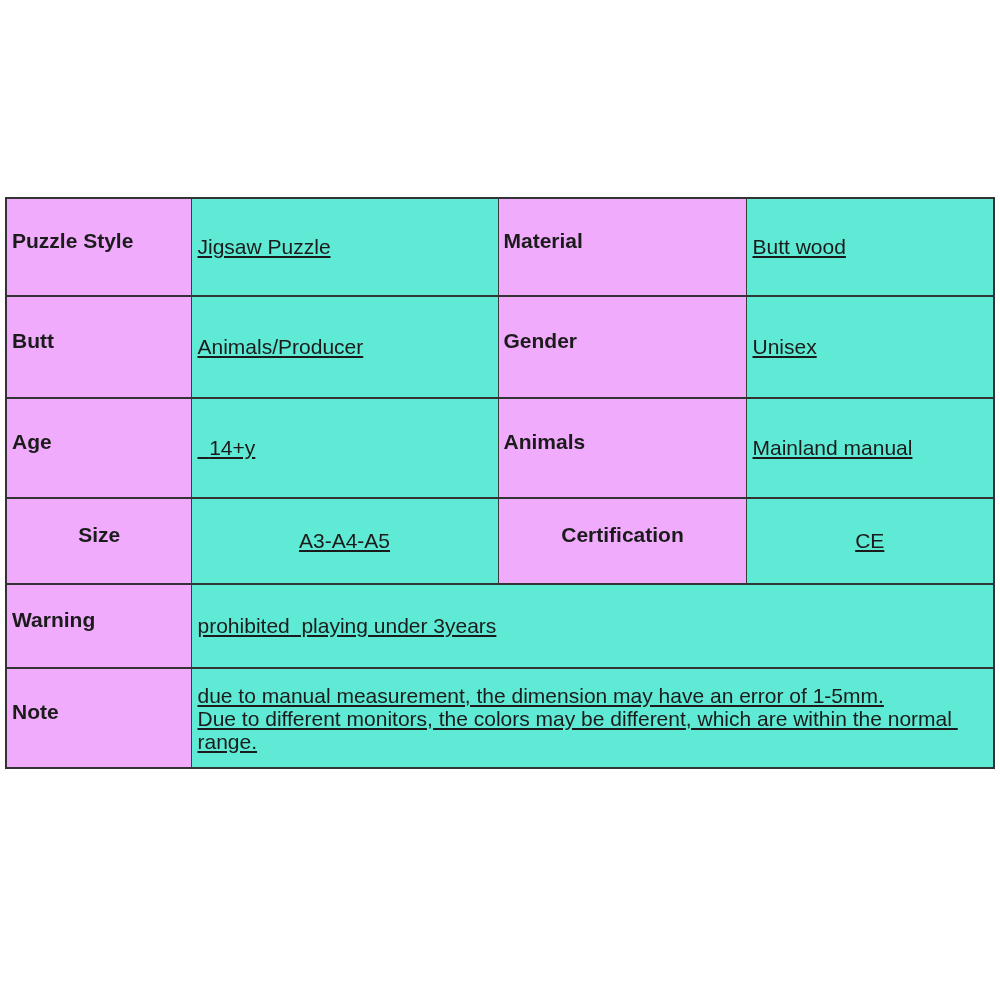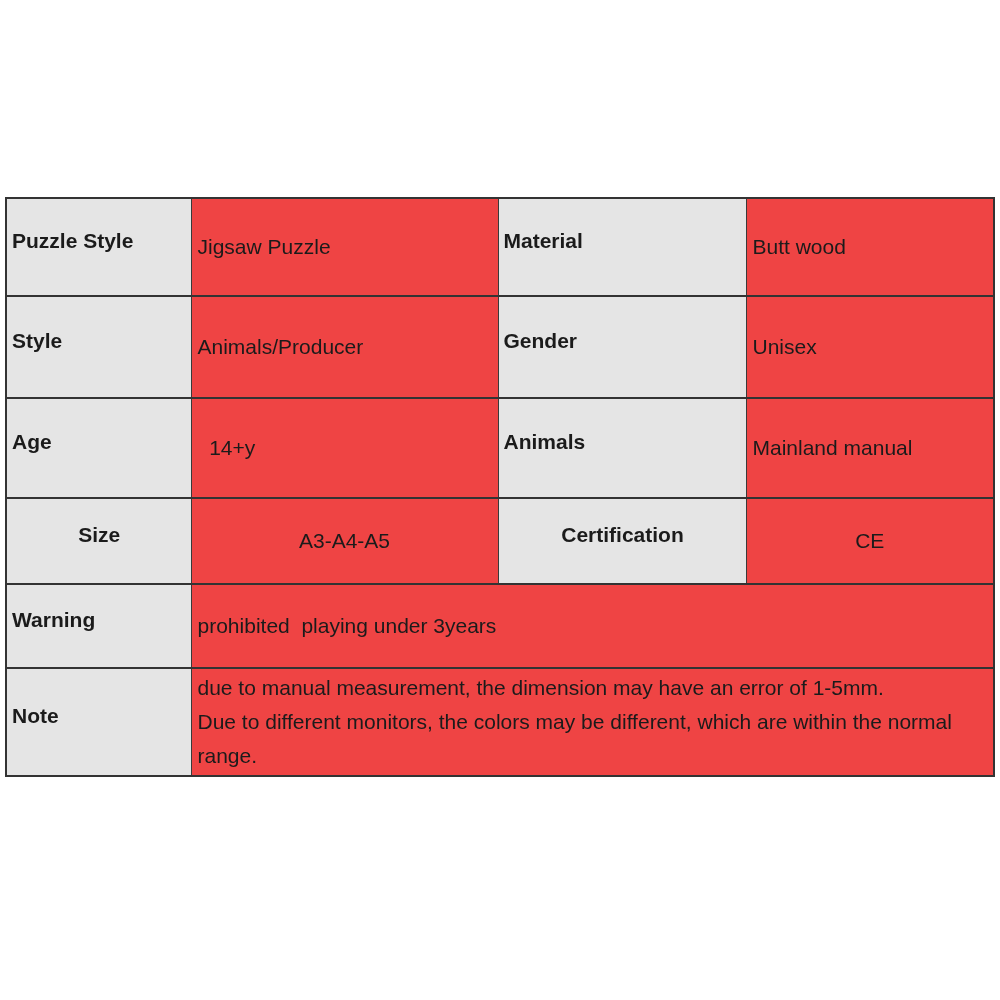--- a/index.html
+++ b/index.html
@@ -28,31 +28,32 @@
   }
   table.spec td {
     border-left: 1px solid #3a3a3a;
     border-right: 1px solid #3a3a3a;
     border-top: 2px solid #333333;
     border-bottom: 2px solid #333333;
     vertical-align: middle;
     overflow: hidden;
   }
   td.label {
-    background: #e5e5e5;
+    background: #f0abfc;
     font-weight: bold;
     padding: 0 4px 12px 5px;
   }
   td.value {
-    background: #ef4444;
+    background: #5eead4;
     padding: 0 6px;
     white-space: pre-wrap;
+    text-decoration: underline;
   }
   td.note-cell {
-    line-height: 34px;
+    line-height: 23px;
     padding: 2px 6px;
   }
   tr.r1 { height: 98px; }
   tr.r2 { height: 102px; }
   tr.r3 { height: 100px; border-radius: 13px; }
   tr.r4 { height: 86px; text-align: center; }
   tr.r5 { height: 84px; }
   tr.r6 { height: 100px; }
 </style>
 </head>
@@ -67,21 +68,21 @@
       <col style="width:248px">
     </colgroup>
     <tbody>
       <tr class="r1">
         <td class="label">Puzzle Style</td>
         <td class="value">Jigsaw Puzzle</td>
         <td class="label">Material</td>
         <td class="value">Butt wood</td>
       </tr>
       <tr class="r2">
-        <td class="label">Style</td>
+        <td class="label">Butt</td>
         <td class="value">Animals/Producer</td>
         <td class="label">Gender</td>
         <td class="value">Unisex</td>
       </tr>
       <tr class="r3">
         <td class="label">Age</td>
         <td class="value">  14+y</td>
         <td class="label">Animals</td>
         <td class="value">Mainland manual</td>
       </tr>

